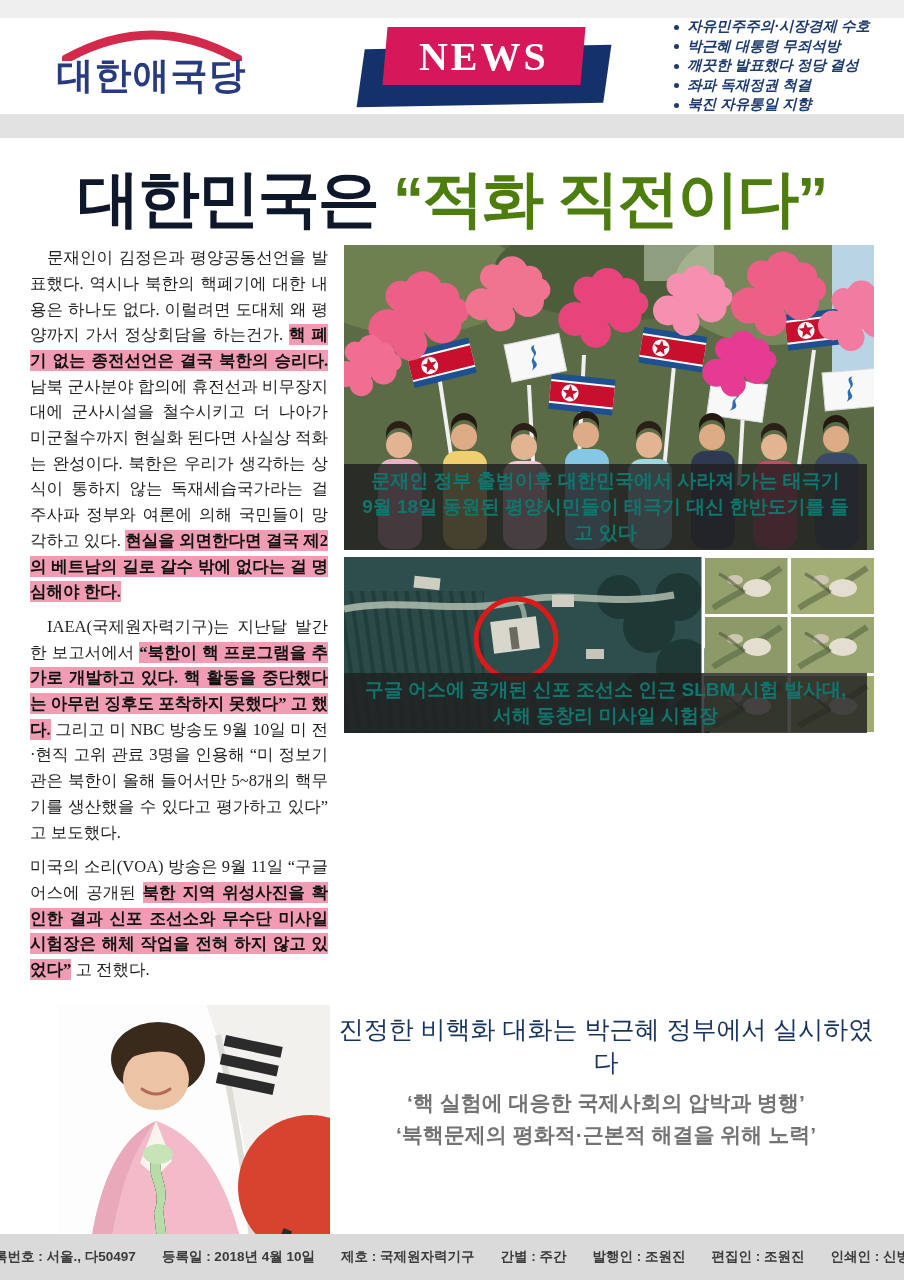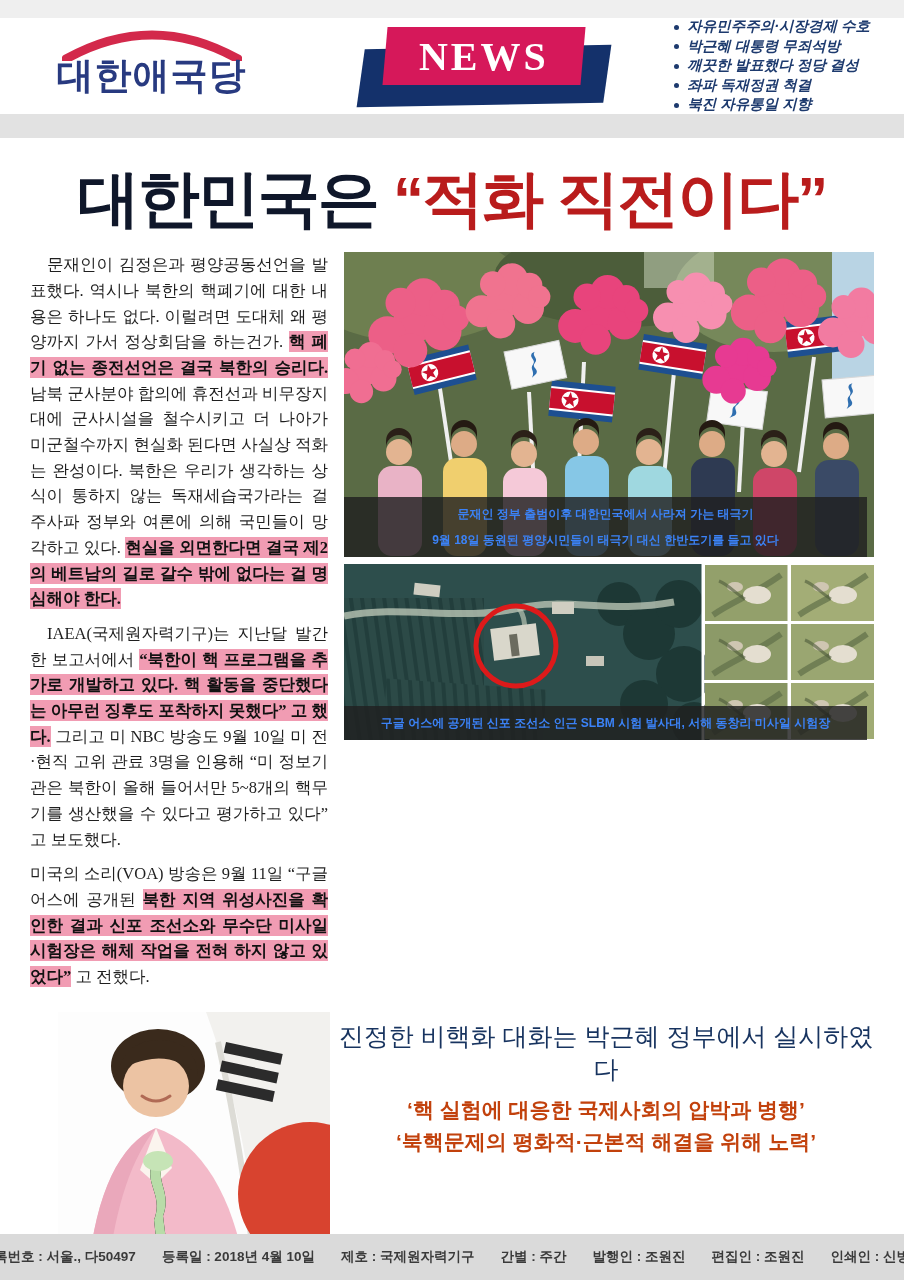--- a/index.html
+++ b/index.html
@@ -22,43 +22,43 @@
                  letter-spacing:3px;font-weight:600;transform:skewX(5deg);}
   .principles{margin:0 0 0 auto;padding:0;list-style:none;color:#1d3a6e;
               font-size:14.5px;font-weight:700;line-height:19.5px;font-style:italic;}
   .principles li{display:flex;align-items:center;white-space:nowrap;}
   .dot{width:5px;height:5px;border-radius:50%;background:#1d3a6e;margin-right:8px;flex:none;}
   .divider-strip{height:24px;background:#e2e2e2;}
 
   
   .headline{margin:28px 0 0;text-align:center;font-size:62px;font-weight:900;
             letter-spacing:-2px;line-height:1.05;white-space:nowrap;}
-  .navy{color:#0f172a;} .red{color:#b91c1c;}
+  .navy{color:#0f172a;} .red{color:#4d7c0f;}
   .subheads{text-align:center;font-weight:800;font-size:26px;line-height:35px;margin-top:14px;}
 
   
-  .content-row{display:flex;gap:16px;padding:0 30px;margin-top:21px;}
+  .content-row{display:flex;gap:16px;padding:0 30px;margin-top:14px;}
   .article-col{width:316px;font-family:"Liberation Serif","DejaVu Serif",serif;
                font-size:16.5px;line-height:25.7px;color:#1f1f1f;text-align:justify;}
   .article-col p{margin:0 0 9px;text-indent:17px;}
   .article-col p.no-indent{text-indent:0;margin-bottom:0;}
   mark{background:#f19cb3;color:#111;font-weight:700;padding:1px 0;}
   .photo-col{width:530px;display:flex;flex-direction:column;gap:7px;}
   figure{position:relative;margin:0;line-height:0;}
   figure svg{display:block;}
   figcaption{position:absolute;bottom:0;left:0;right:7px;background:rgba(32,32,32,.82);
-             color:#3b82f6;font-weight:700;font-size:12px;text-align:center;
+             color:#0f766e;font-weight:700;font-size:19px;text-align:center;
              padding:4px 10px;line-height:26px;}
 
   
   .bottom-row{display:flex;padding:0 30px;margin-top:22px;}
   .park-photo{width:272px;height:302px;margin-left:28px;flex:none;}
   .park-right{flex:1;padding-left:8px;}
   .park-right h2{color:#17335f;font-size:25px;font-weight:400;text-align:center;margin:8px 0 8px;}
-  .red-sub{color:#c2410c;font-size:21px;font-weight:800;text-align:center;line-height:32px;}
+  .red-sub{color:#737373;font-size:21px;font-weight:800;text-align:center;line-height:32px;}
 
   
   .page-footer{position:absolute;bottom:0;left:0;right:0;height:46px;background:#dadada;
           display:flex;align-items:center;justify-content:center;gap:26px;
           font-size:13.5px;font-weight:700;color:#3a3a3a;white-space:nowrap;}
 </style>
 </head>
 <body>
 
 <div class="page">

